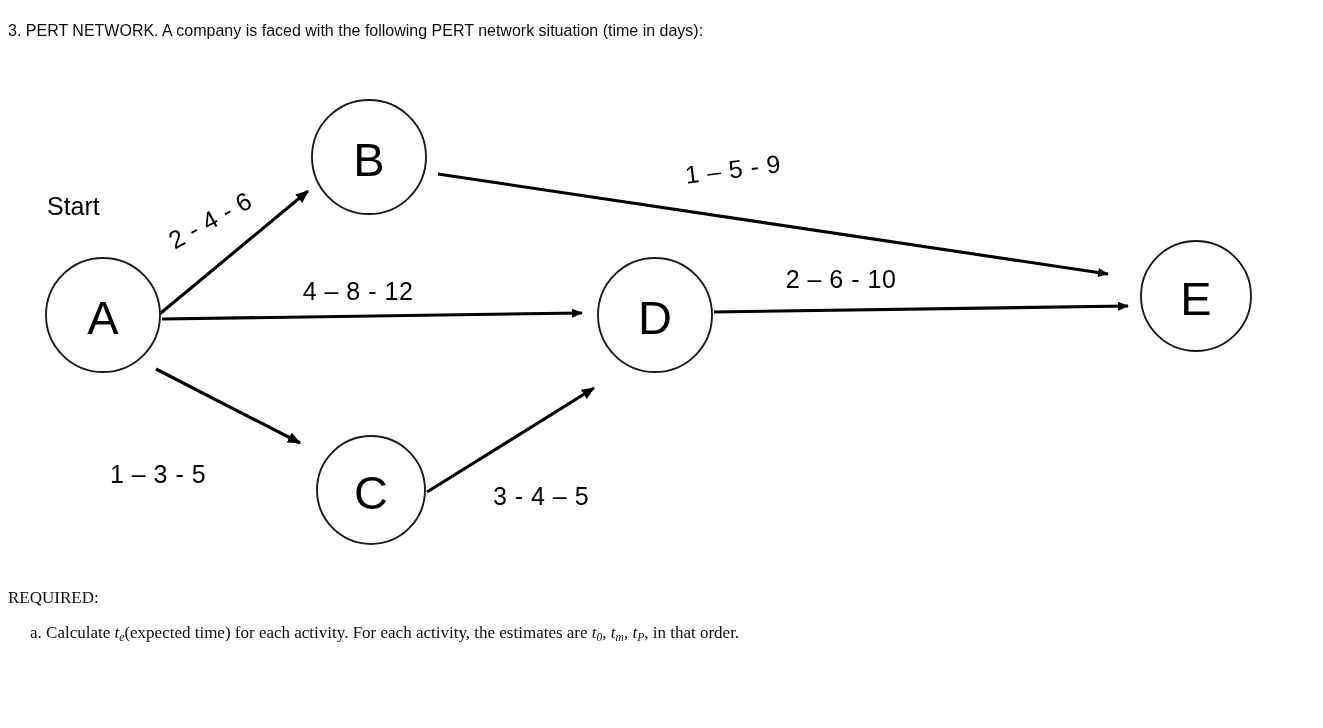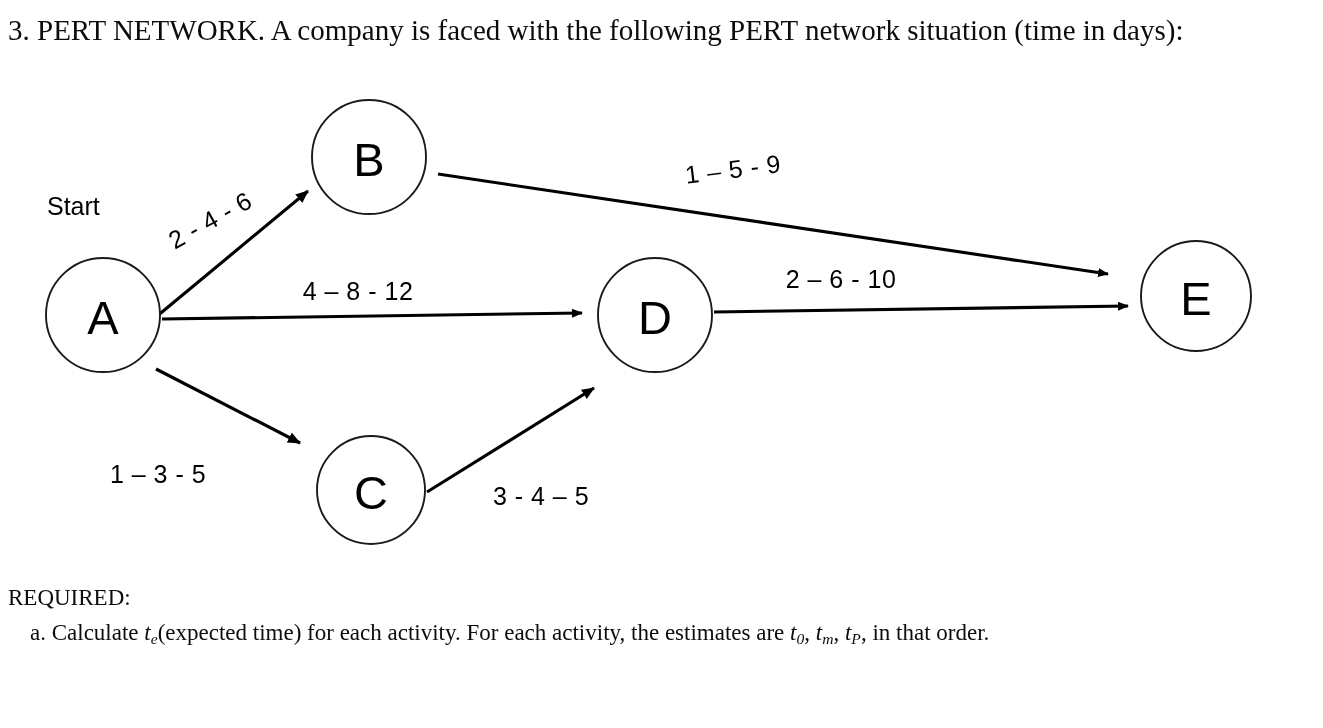--- a/index.html
+++ b/index.html
@@ -17,22 +17,22 @@
     font-family: "Liberation Serif", serif;
     color: #000000;
   }
 
   
   .prompt-text {
     position: absolute;
     left: 8px;
     top: 16px;
     width: 1300px;
-    font-family: Liberation Serif, serif;
-    font-size: 29px;
+    font-family: Liberation Sans, sans-serif;
+    font-size: 16px;
     line-height: 29px;
     color: #0c0c0c;
     white-space: nowrap;
   }
 
   
   #diagram {
     position: absolute;
     left: 0;
     top: 58px;
@@ -77,21 +77,21 @@
     dominant-baseline: central;
   }
 
   
   #required-block {
     position: absolute;
     left: 8px;
     top: 584px;
     width: 1310px;
     font-family: "Liberation Serif", serif;
-    font-size: 23px;
+    font-size: 17px;
     line-height: 27px;
     color: #0c0c0c;
   }
   #required-block .req-heading {
     margin: 0 0 1px 0;
     white-space: nowrap;
   }
   #required-block .req-item {
     margin: 8px 0 1px 22px;
     white-space: nowrap;

